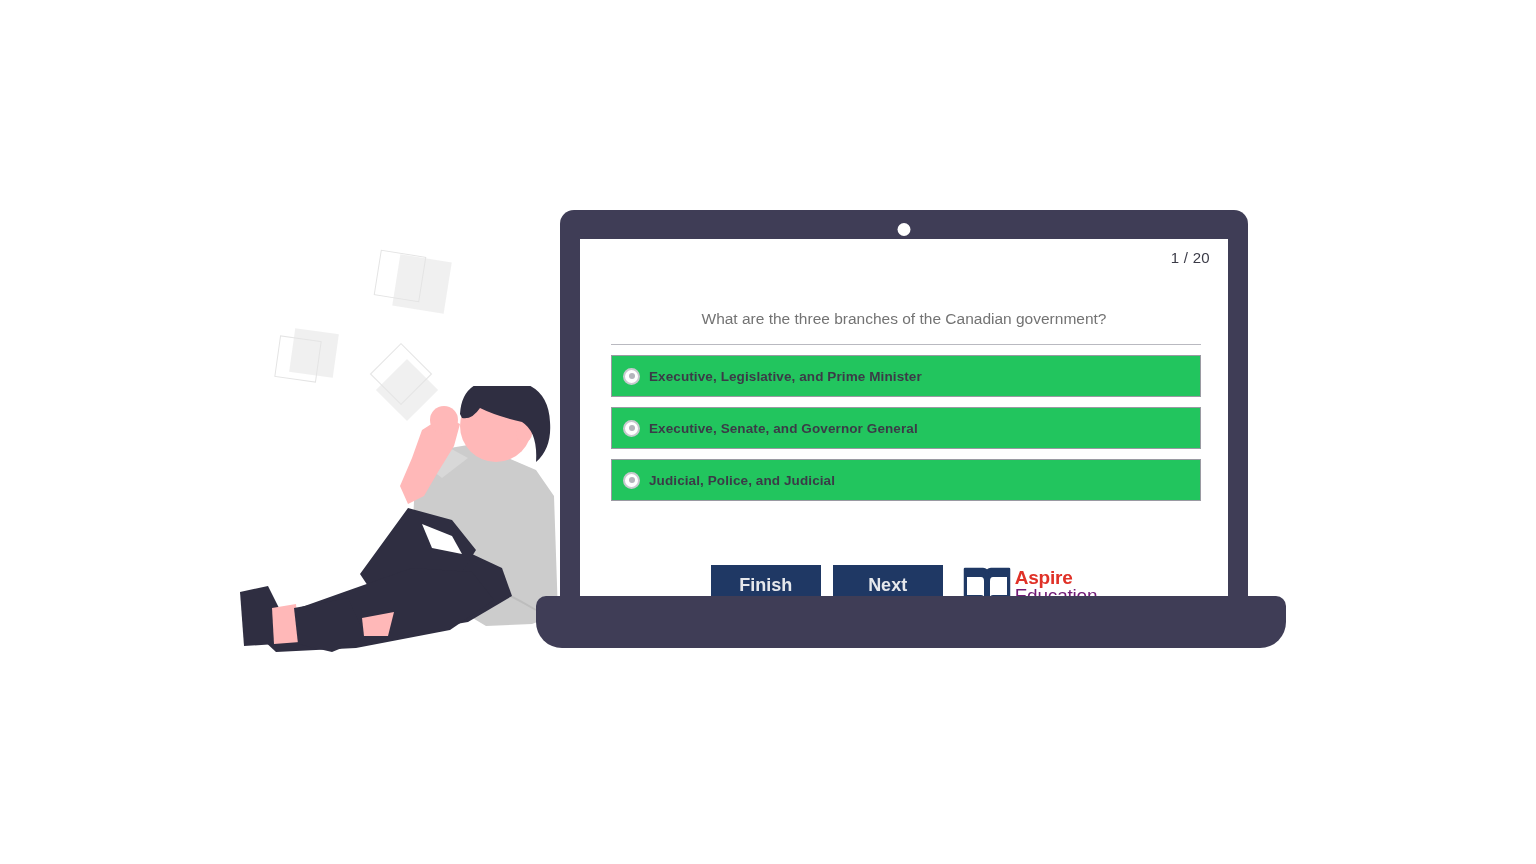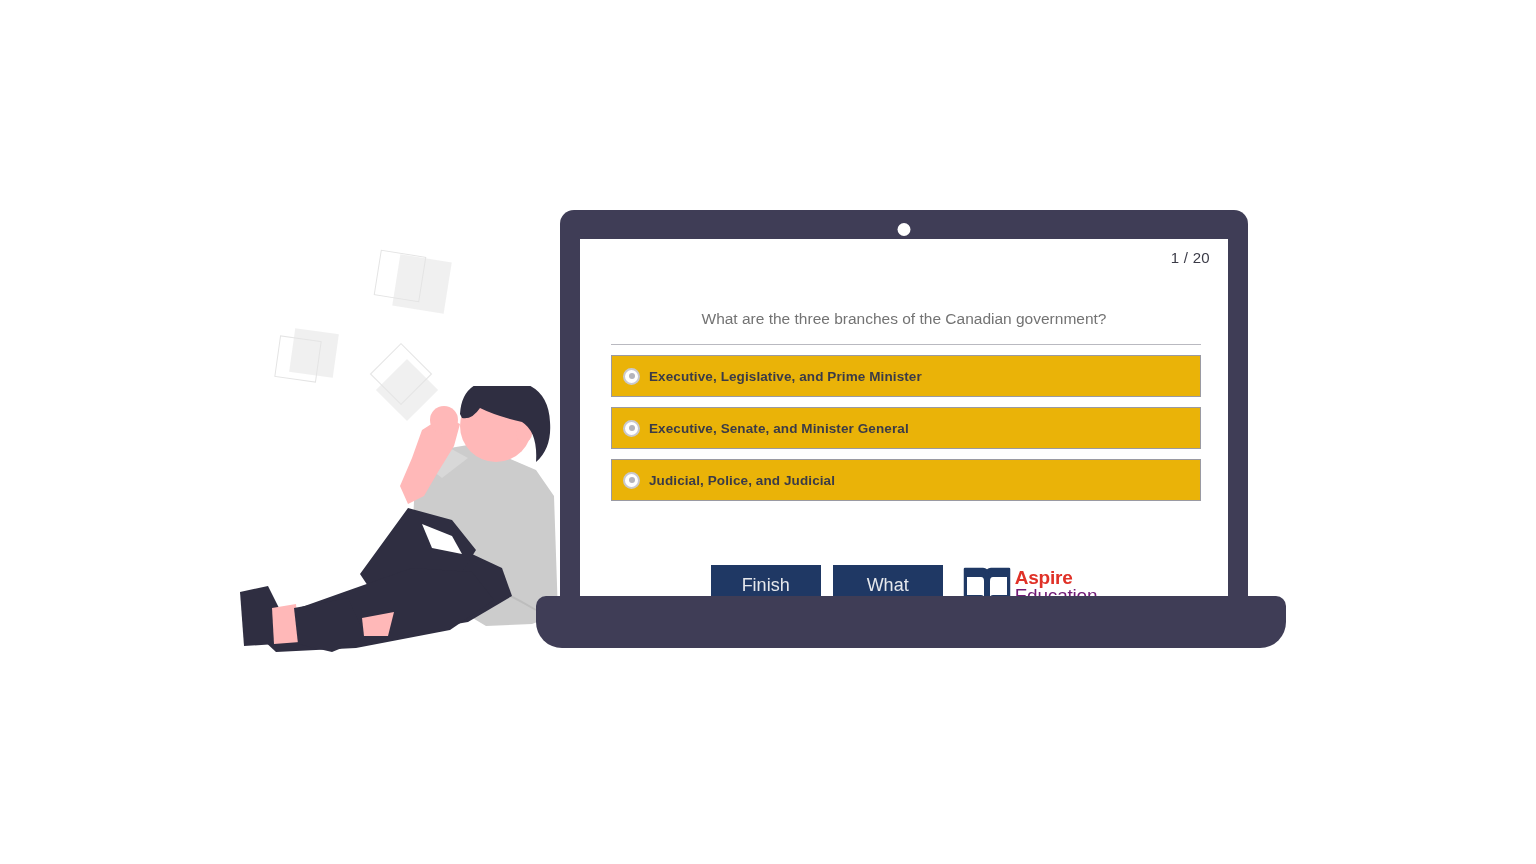--- a/index.html
+++ b/index.html
@@ -65,21 +65,21 @@
   .divider {
     position: absolute; left: 31px; top: 105px;
     width: 590px; height: 1px; background: #b9b9c0;
   }
   .options { position: absolute; left: 31px; top: 116px; width: 590px; }
   .option {
     position: relative;
     height: 42px;
     margin-bottom: 10px;
     border: 1.5px solid #9a9aa2;
-    background: #eab308;
+    background: #22c55e;
     display: flex; align-items: center;
     padding-left: 11px;
     cursor: pointer;
   }
   .radio {
     width: 17px; height: 17px; flex: 0 0 17px;
     border-radius: 50%;
     border: 2px solid #c9c9cf;
     background: #fff;
     position: relative;
@@ -100,21 +100,21 @@
   .footer {
     position: absolute; left: 0; right: 0; top: 326px;
     display: flex; align-items: flex-start; justify-content: center;
     gap: 12px;
   }
   .btn {
     width: 110px; height: 41px;
     background: #1f3864;
     border: none;
     color: #e6e8ec;
-    font-size: 18px; font-weight: normal;
+    font-size: 18px; font-weight: bold;
     font-family: "Liberation Sans", sans-serif;
     cursor: pointer;
     display: flex; align-items: center; justify-content: center;
   }
   .logo { display: flex; align-items: center; margin-left: 8px; }
   .logo-text { margin-left: 4px; line-height: 1; }
   .logo-aspire {
     display: block;
     color: #e03127; font-weight: bold; font-size: 19px;
     letter-spacing: -.2px;
@@ -192,33 +192,33 @@
       <div class="options">
 
         <div class="option">
           <span class="radio"></span>
           <span class="opt-label">Executive, Legislative, and Prime Minister</span>
         </div>
 
 
         <div class="option">
           <span class="radio"></span>
-          <span class="opt-label">Executive, Senate, and Minister General</span>
+          <span class="opt-label">Executive, Senate, and Governor General</span>
         </div>
 
         <div class="option">
           <span class="radio"></span>
           <span class="opt-label">Judicial, Police, and Judicial</span>
         </div>
 
       </div>
 
       <div class="footer">
         <button class="btn">Finish</button>
-        <button class="btn">What</button>
+        <button class="btn">Next</button>
 
         <div class="logo">
           <svg width="48" height="42" viewBox="0 0 48 42">
             <path d="M2 4 h18 q4 0 4 5 v26 q0 -4 -4 -4 H2 Z" fill="#1f3864"></path>
             <path d="M46 4 H28 q-4 0 -4 5 v26 q0 -4 4 -4 h18 Z" fill="#1f3864"></path>
             <path d="M2 4 h18 q4 0 4 5 v26 q0 -4 -4 -4 H2 Z" fill="none" stroke="#1f3864" stroke-width="2.5" stroke-linejoin="round"></path>
             <path d="M46 4 H28 q-4 0 -4 5 v26 q0 -4 4 -4 h18 Z" fill="none" stroke="#1f3864" stroke-width="2.5" stroke-linejoin="round"></path>
             <path d="M4 12 h14 q3 0 3 4 v17 q0 -3 -3 -3 H4 Z" fill="#ffffff"></path>
             <path d="M44 12 H30 q-3 0 -3 4 v17 q0 -3 3 -3 h14 Z" fill="#ffffff"></path>
           </svg>

